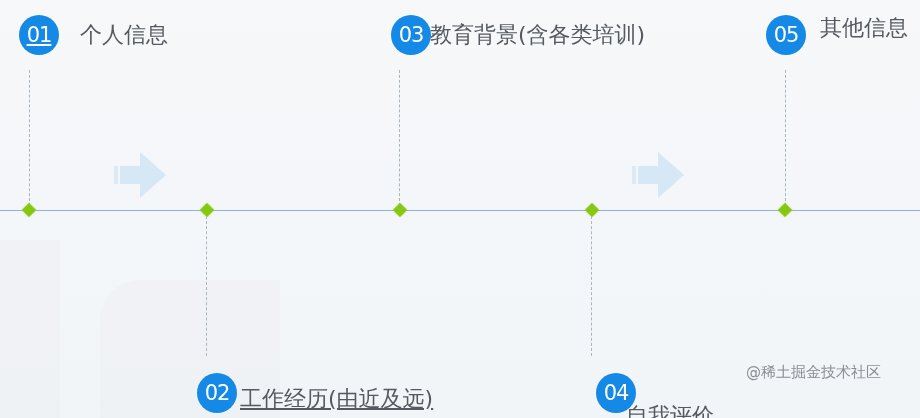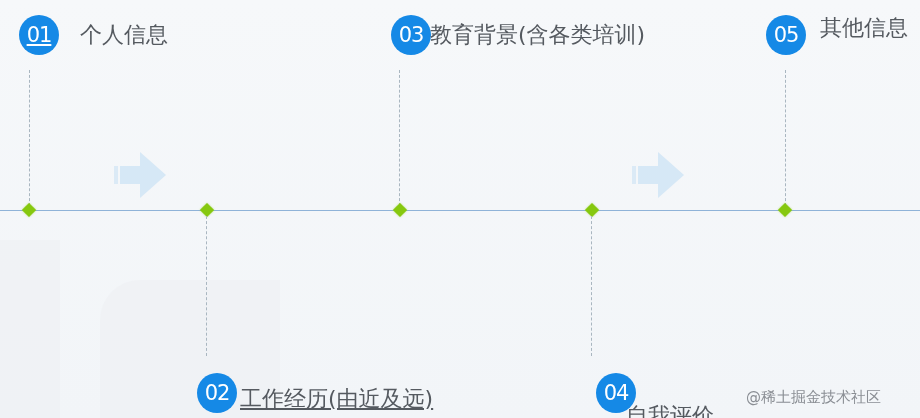--- a/index.html
+++ b/index.html
@@ -64,13 +64,13 @@
   <div class="label" style="left:626px;top:373px;margin-top:23px;">自我评价</div>
 </div>
 
 <div>
   <div class="badge" style="left:766px;top:15px;">05</div>
   <div class="label" style="left:820px;top:8px;">其他信息</div>
   <div class="vline" style="left:785px;top:70px;height:136px;"></div>
   <div class="diamond" style="left:780px;top:205px;"></div>
 </div>
 
-<div class="watermark" style="left:746px;top:388px;">@稀土掘金技术社区</div>
+<div class="watermark" style="left:746px;top:363px;">@稀土掘金技术社区</div>
 
 </body></html>

